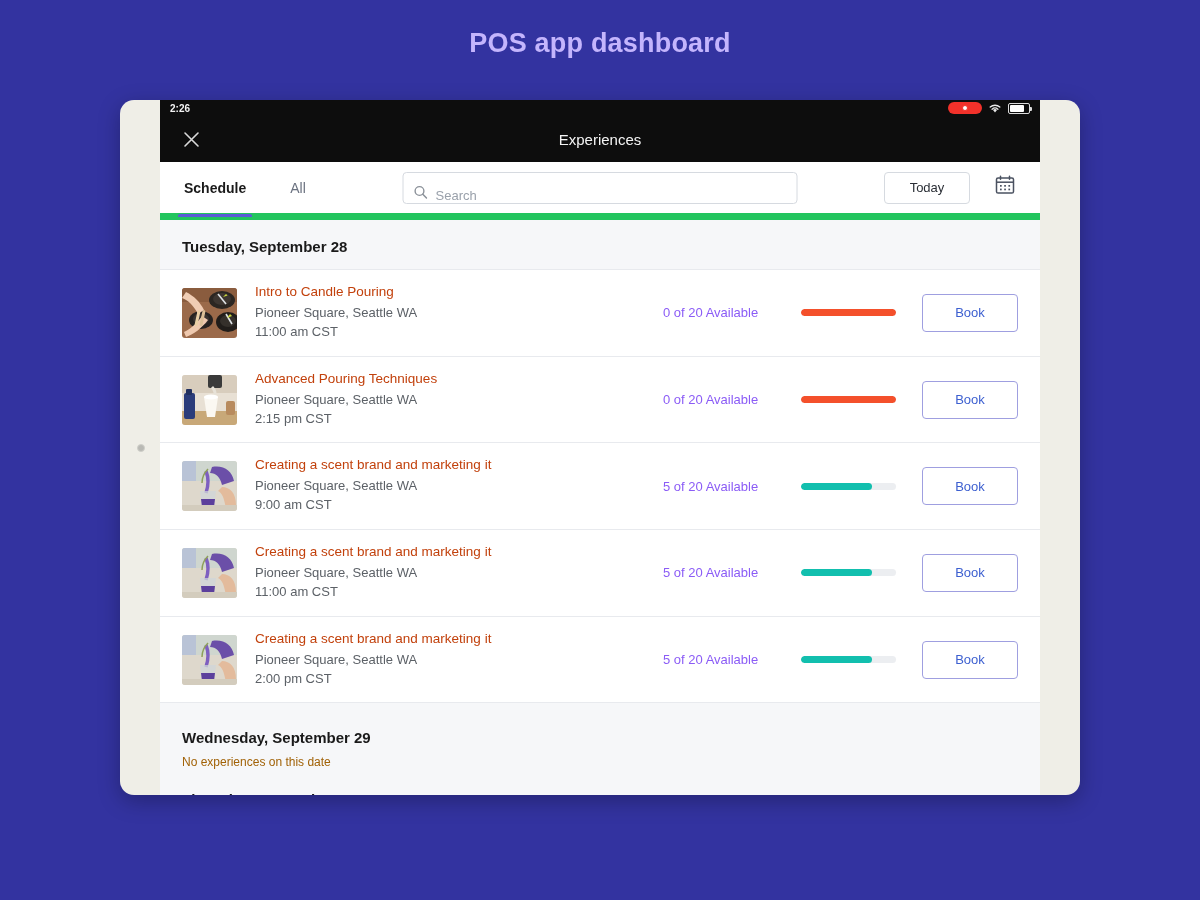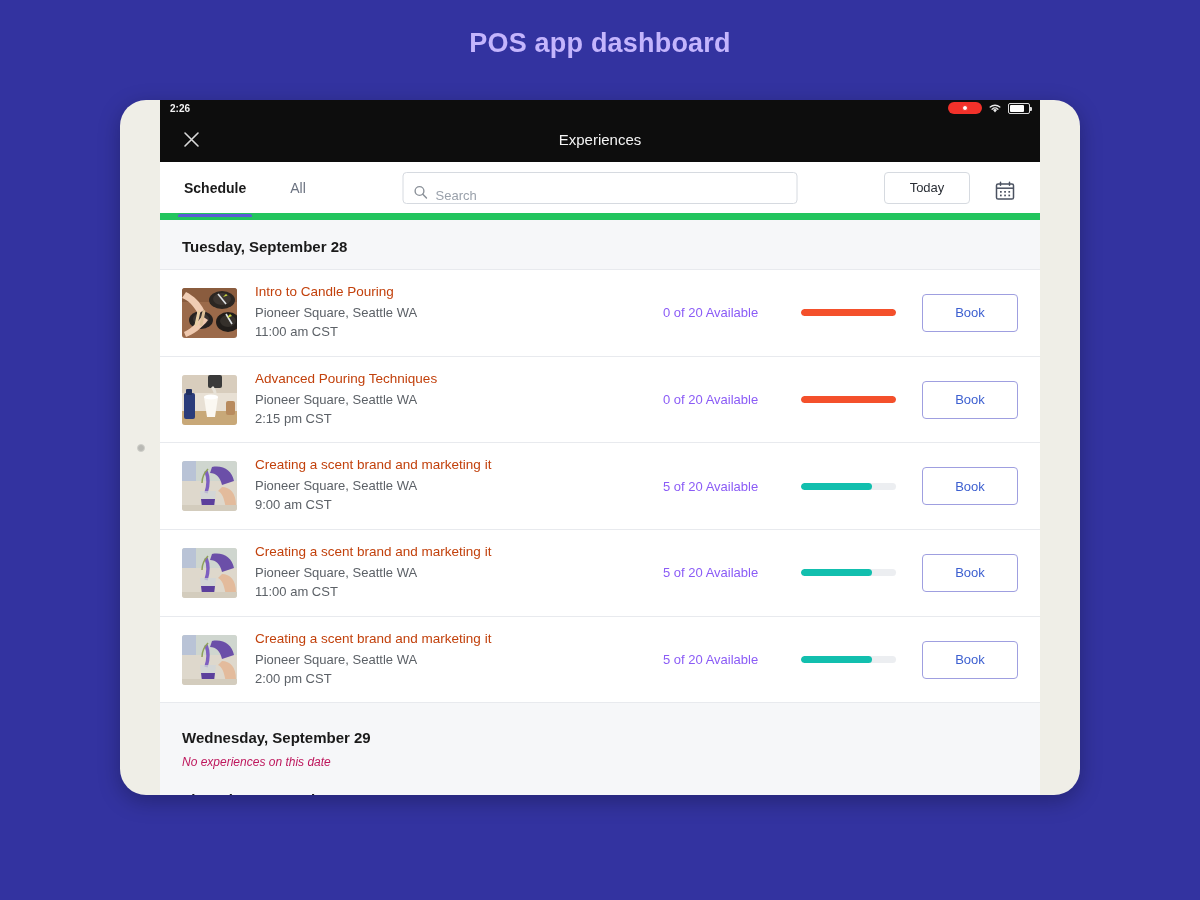--- a/index.html
+++ b/index.html
@@ -27,21 +27,21 @@
   }
 
   
   .tablet {
     position: absolute;
     left: 120px;
     top: 100px;
     width: 960px;
     height: 695px;
     background: #efeee7;
-    border-radius: 26px;
+    border-radius: 14px;
     box-shadow: 0 6px 22px rgba(0,0,0,0.28);
   }
   .tablet-camera {
     position: absolute;
     left: 17px;
     top: 344px;
     width: 8px;
     height: 8px;
     border-radius: 50%;
     background: #b9b9b4;
@@ -201,21 +201,21 @@
     color: #374151;
     flex: 1;
     font-family: "Liberation Sans", sans-serif;
     background: transparent;
   }
   .search-wrap input::placeholder { color: #9aa1ab; }
 
   .toolbar-right {
     margin-left: auto;
     display: flex;
-    align-items: flex-end;
+    align-items: flex-start;
     gap: 22px;
   }
   .today-btn {
     width: 86px;
     height: 32px;
     border: 1px solid #d6dae0;
     border-radius: 4px;
     background: #fff;
     font-size: 13px;
     color: #2b2f36;
@@ -239,23 +239,22 @@
     padding: 18px 22px 14px 22px;
     border-bottom: 1px solid #e8eaee;
   }
   .day-header .dh-title {
     font-size: 15px;
     font-weight: bold;
     color: #1a1a1a;
   }
   .day-header .dh-empty {
     font-size: 12px;
-    color: #be185d;
+    color: #a16207;
     margin-top: 9px;
-    font-style: italic;
   }
   .day-header.tight { padding-bottom: 10px; border-bottom: none; }
 
   .event-row {
     display: flex;
     align-items: center;
     padding: 14px 22px;
     border-bottom: 1px solid #e8eaee;
     min-height: 85px;
     background: #fff;

